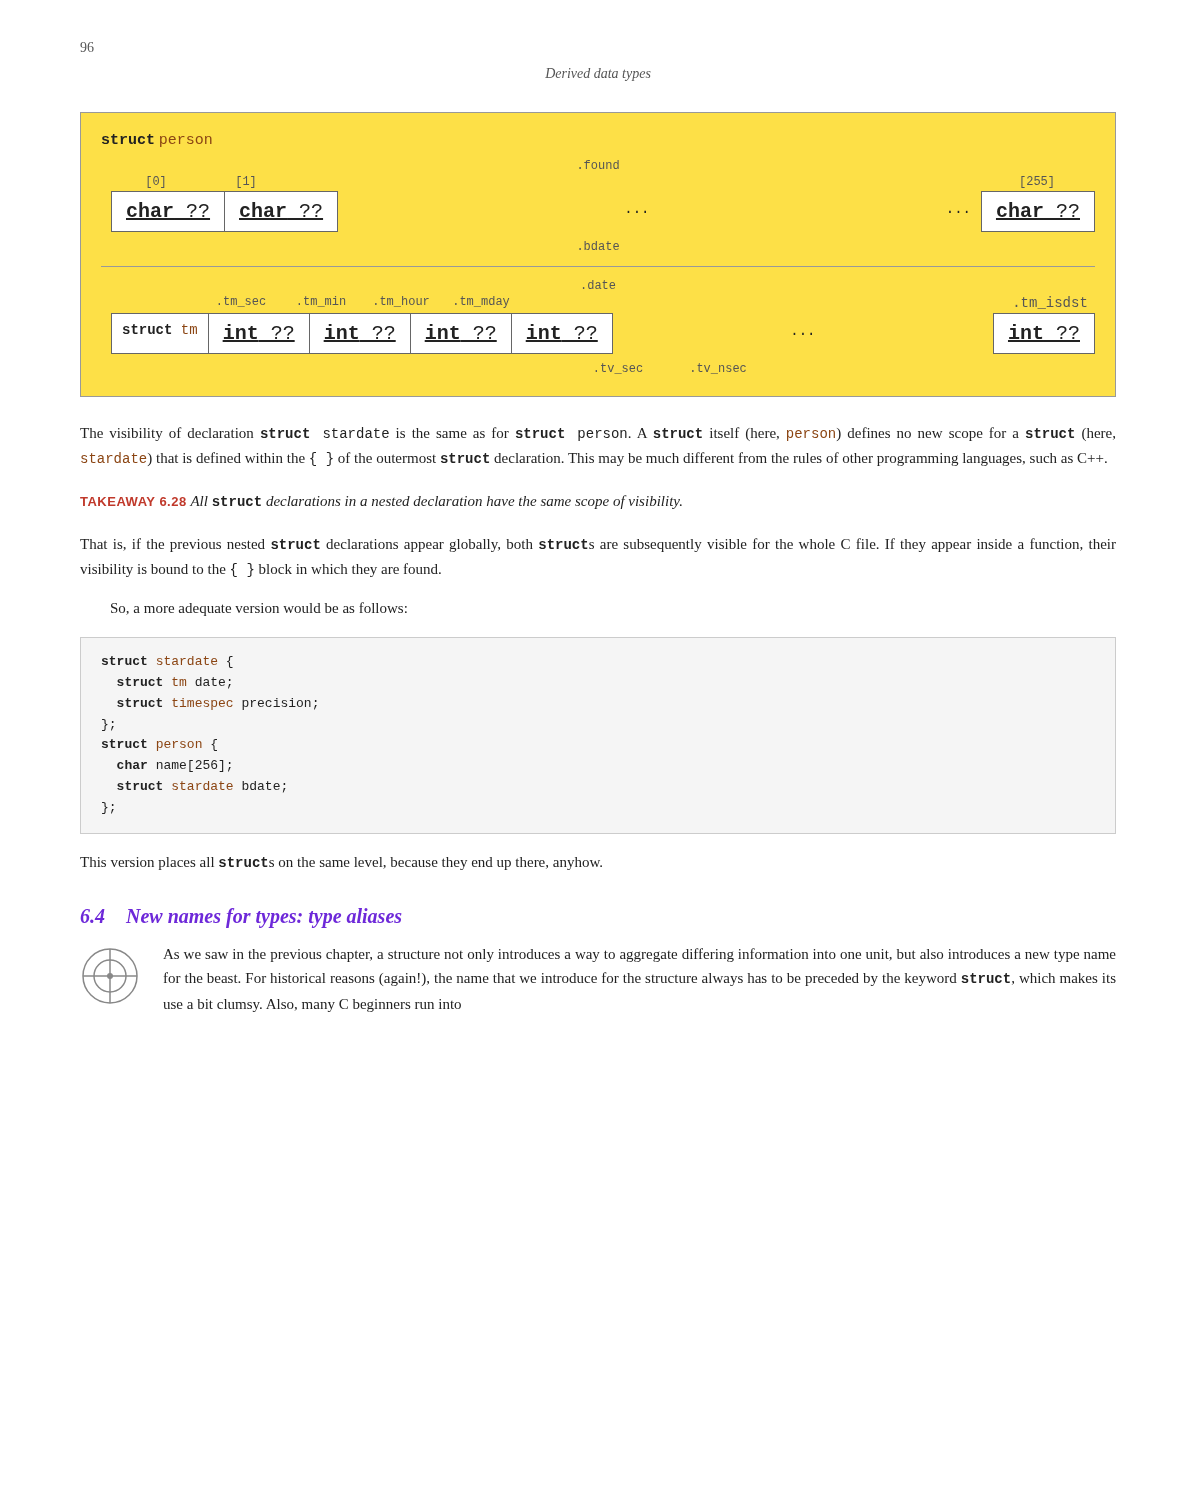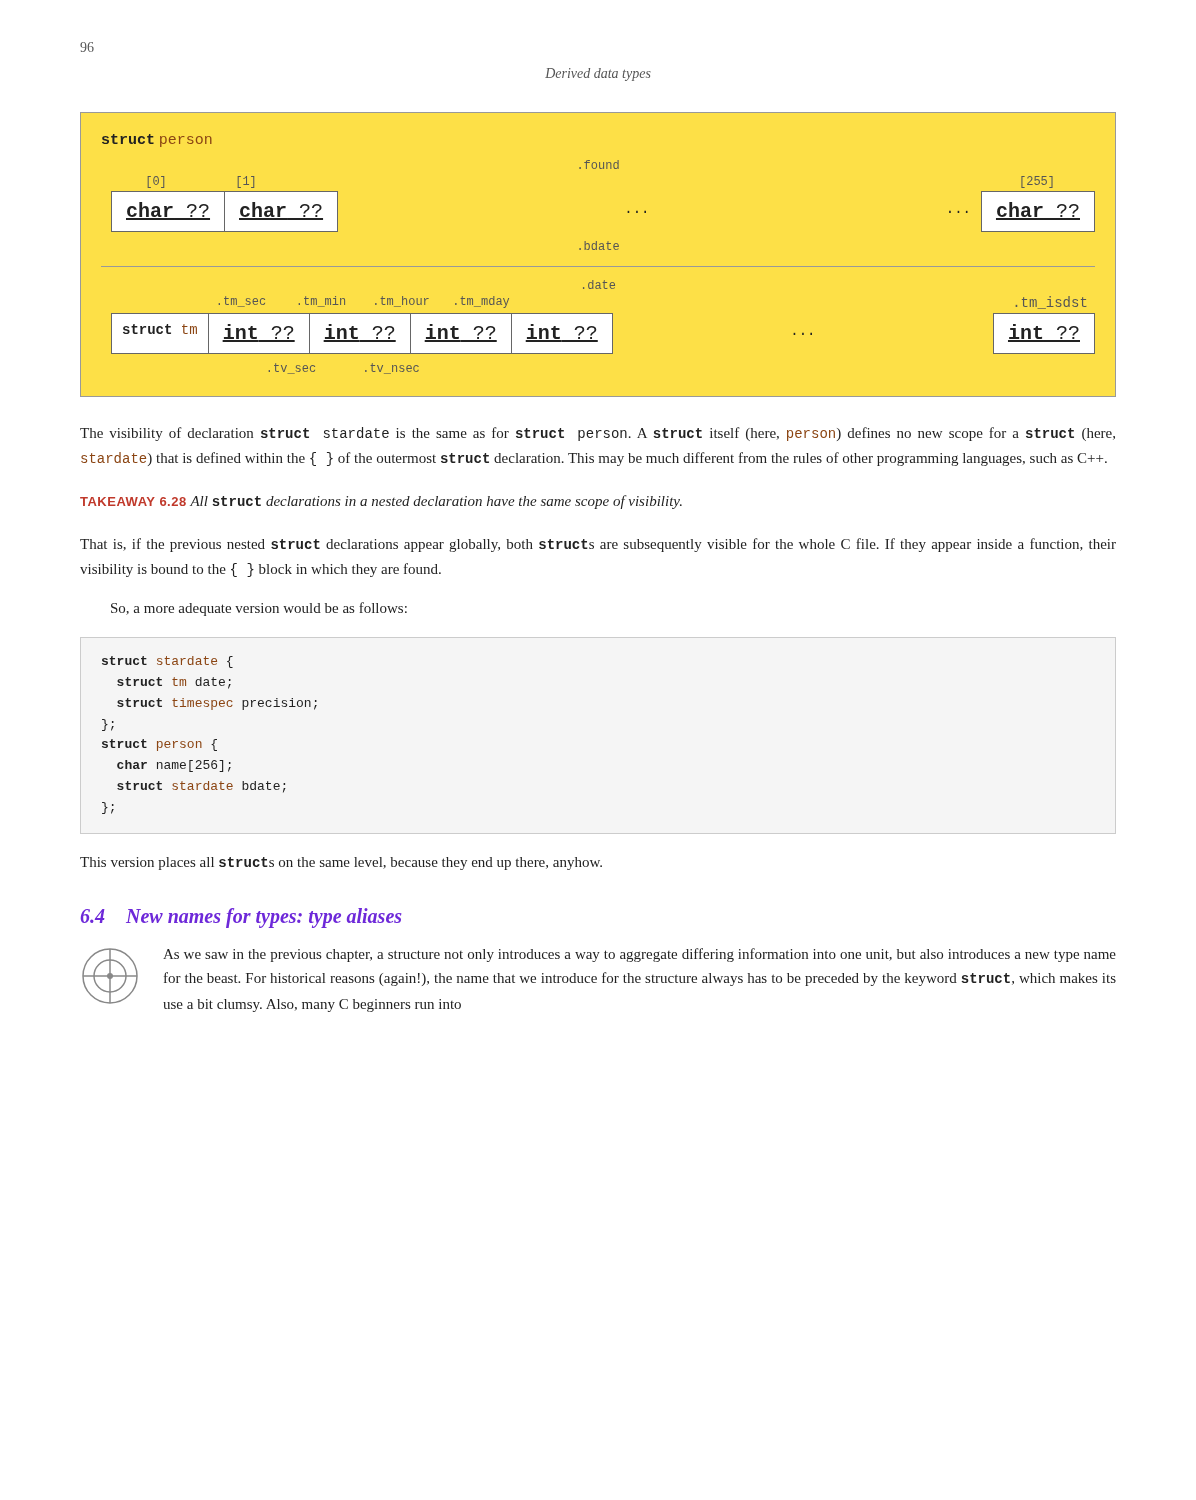--- a/index.html
+++ b/index.html
@@ -196,21 +196,21 @@
     <div class="struct-tm-cell" style="min-width:90px;"><span class="kw">struct</span> <span class="type-name">tm</span></div>
     <div class="array-cell" style="min-width:80px; border-left:none;"><span class="kw">int</span> ??</div>
     <div class="array-cell" style="min-width:80px; border-left:none;"><span class="kw">int</span> ??</div>
     <div class="array-cell" style="min-width:80px; border-left:none;"><span class="kw">int</span> ??</div>
     <div class="array-cell" style="min-width:80px; border-left:none;"><span class="kw">int</span> ??</div>
     <div class="dots-cell" style="flex:1; justify-content:center;">···</div>
     <div class="array-cell" style="min-width:90px; border-left:1.5px solid #666;"><span class="kw">int</span> ??</div>
   </div>
 
 
-  <div style="display:flex; margin-left:10px; margin-bottom:2px;">
+  <div style="display:flex; margin-left:10px; margin-bottom:2px;justify-content:center;">
     <div style="width:130px;"></div>
     <div style="width:100px; text-align:center; font-family:'Courier New',monospace; font-size:12px; color:#555;">.tv_sec</div>
     <div style="width:100px; text-align:center; font-family:'Courier New',monospace; font-size:12px; color:#555;">.tv_nsec</div>
   </div>
 
 
 </div>
 
 <div class="para">
   The visibility of declaration <span class="bold mono">struct</span>&nbsp; <span class="mono">stardate</span> is the same as for <span class="bold mono">struct</span>&nbsp; <span class="mono">person</span>.

